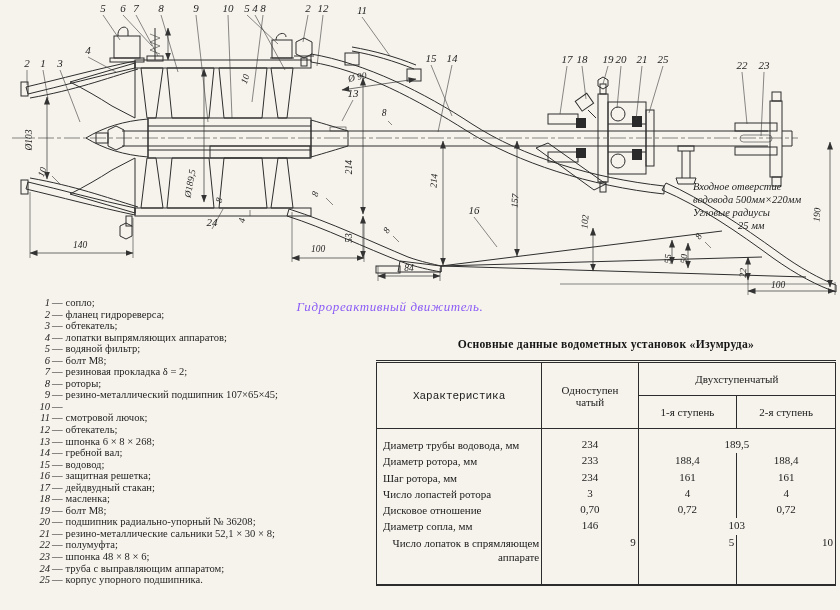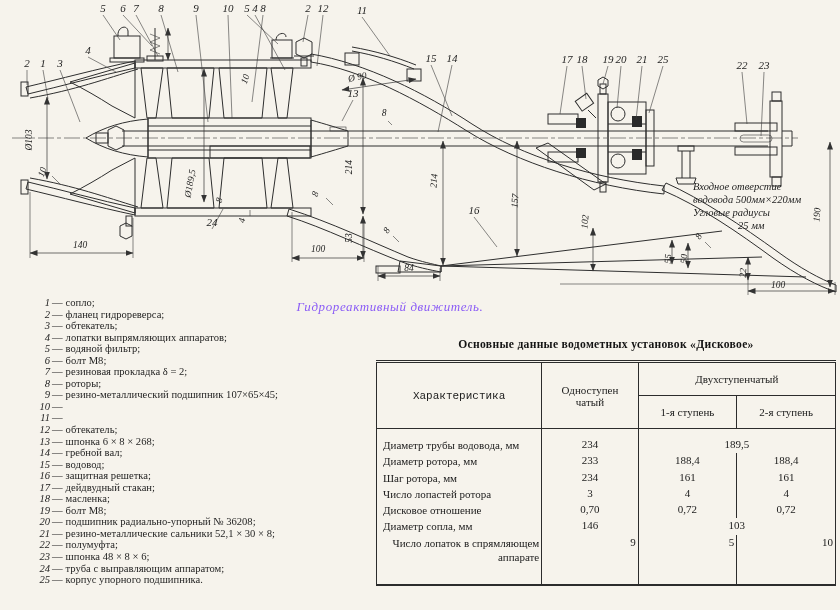--- a/index.html
+++ b/index.html
@@ -367,20 +367,21 @@
         <span class="pl-dash">—</span>
         <span class="pl-text">резино-металлический подшипник 107×65×45;</span>
       </div>
       <div class="pl-item">
         <span class="pl-num">10</span>
         <span class="pl-dash">—</span>
       </div>
       <div class="pl-item">
         <span class="pl-num">11</span>
         <span class="pl-dash">—</span>
+        <span class="pl-text">смотровой лючок;</span>
       </div>
       <div class="pl-item">
         <span class="pl-num">12</span>
         <span class="pl-dash">—</span>
         <span class="pl-text">обтекатель;</span>
       </div>
       <div class="pl-item">
         <span class="pl-num">13</span>
         <span class="pl-dash">—</span>
         <span class="pl-text">шпонка 6 × 8 × 268;</span>
@@ -441,21 +442,21 @@
         <span class="pl-text">труба с выправляющим аппаратом;</span>
       </div>
       <div class="pl-item">
         <span class="pl-num">25</span>
         <span class="pl-dash">—</span>
         <span class="pl-text">корпус упорного подшипника.</span>
       </div>
     </div>
 
   <div class="tablewrap">
-    <div class="tbl-title">Основные данные водометных установок «Дисковое»</div>
+    <div class="tbl-title">Основные данные водометных установок «Изумруда»</div>
     <table class="spec">
       <thead>
         <tr>
           <th rowspan="2" class="c-char">Характеристика</th>
           <th rowspan="2" class="c-single"><span>Одноступен</span><br><span>чатый</span></th>
           <th colspan="2" class="c-double">Двухступенчатый</th>
         </tr>
         <tr>
           <th class="c-s1">1-я ступень</th>
           <th class="c-s2">2-я ступень</th>

